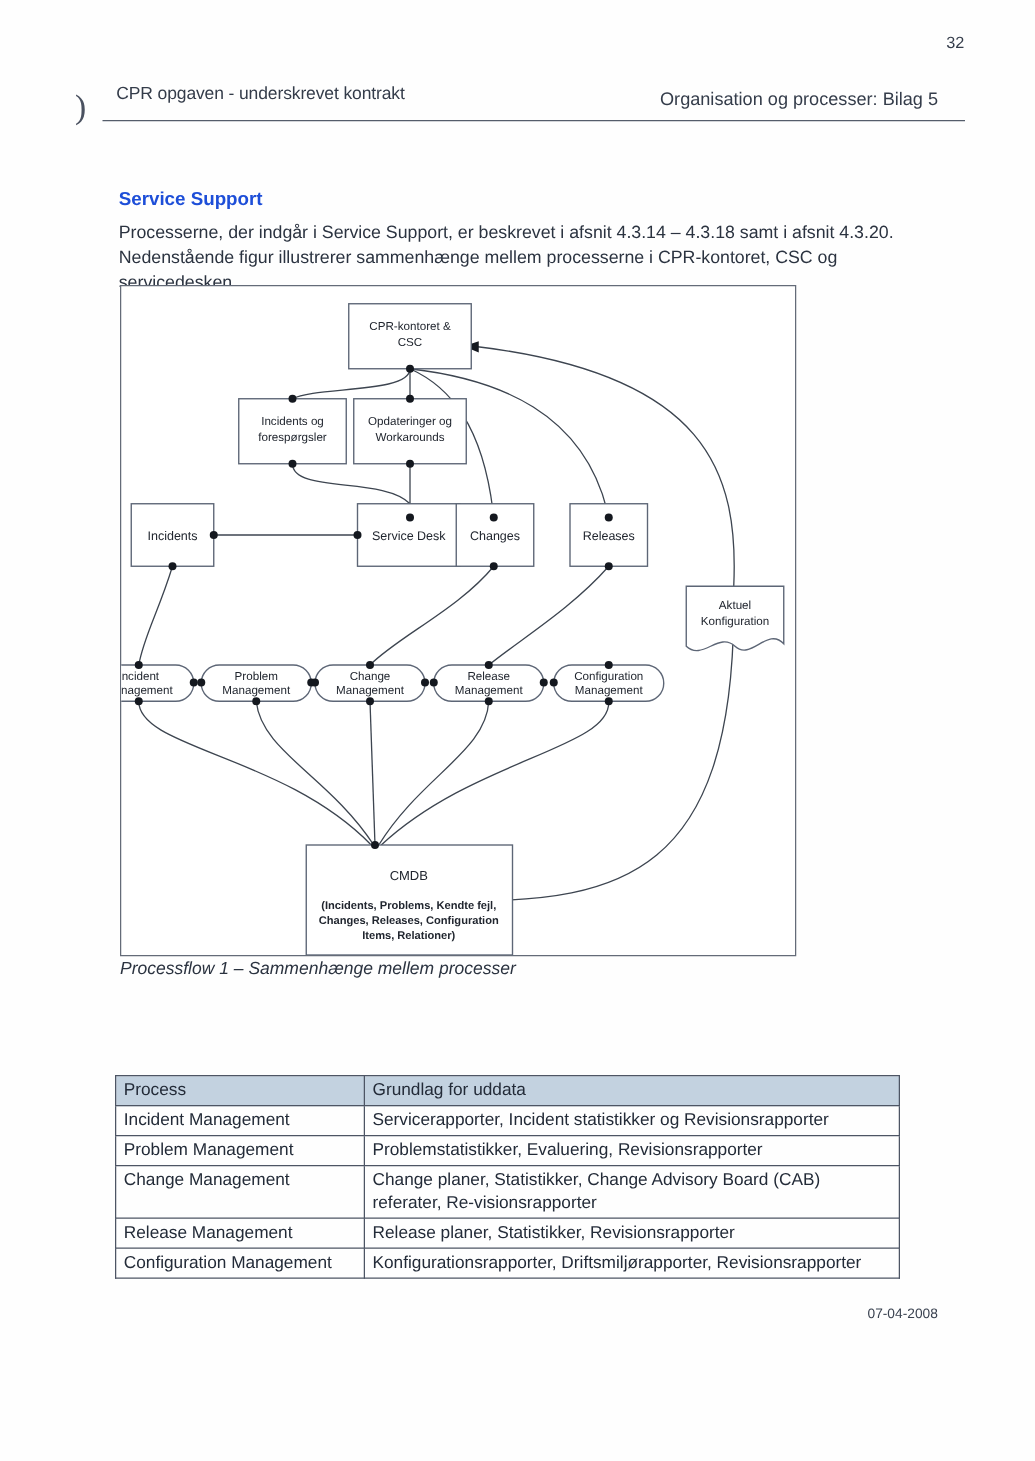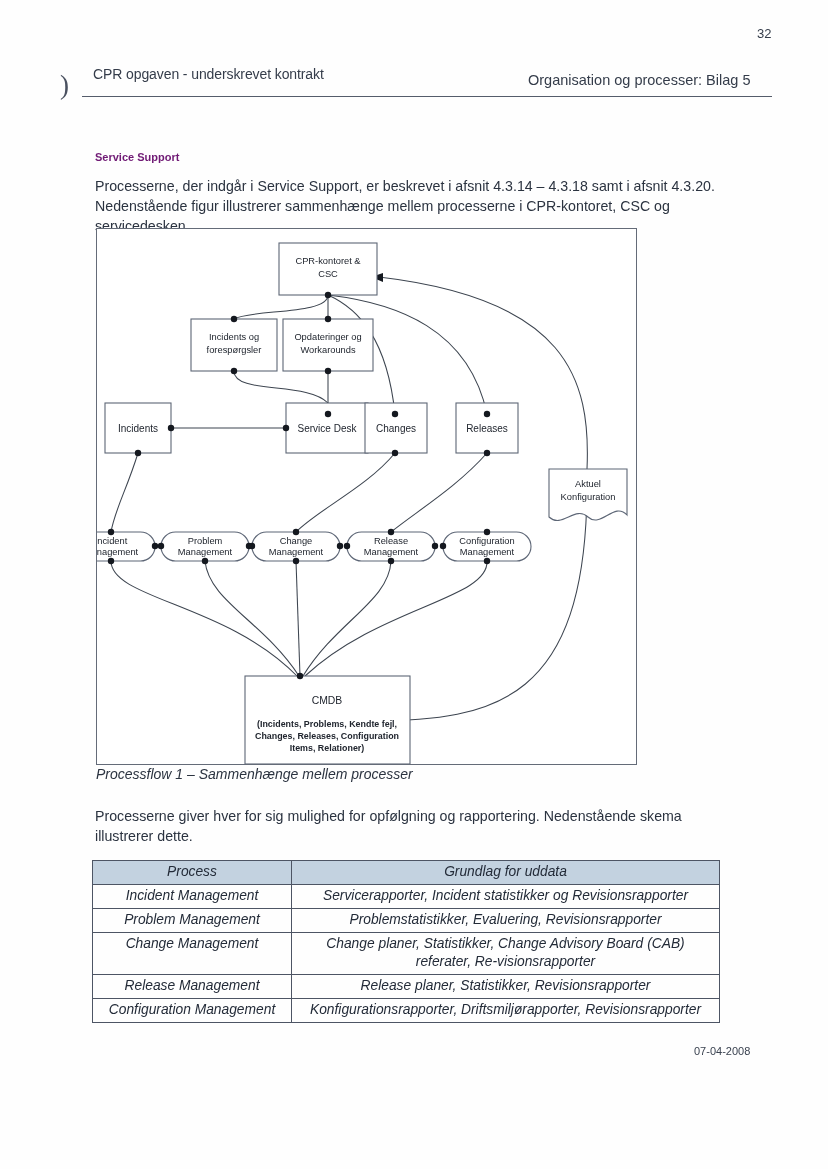--- a/index.html
+++ b/index.html
@@ -69,23 +69,23 @@
     top: 26px;
     font-size: 13px;
     color: #343c4a;
   }
 
   
   .sec-title {
     position: absolute;
     left: 95px;
     top: 151px;
-    font-size: 11px;
+    font-size: 15px;
     font-weight: bold;
-    color: #701a75;
+    color: #1d4ed8;
     text-align: right;
   }
   .intro {
     position: absolute;
     left: 95px;
     top: 176px;
     width: 640px;
     font-size: 14.2px;
     line-height: 20px;
     color: #2b3340;
@@ -165,25 +165,24 @@
     left: 92px;
     top: 860px;
     width: 628px;
     border-collapse: collapse;
     font-size: 13.8px;
     color: #232b38;
   }
   .tbl td, .tbl th {
     border: 1.1px solid #4d5564;
     padding: 2px 6px 3px 6px;
-    text-align: center;
+    text-align: left;
     font-weight: normal;
     vertical-align: top;
     line-height: 18px;
-    font-style: italic;
   }
   .tbl thead th {
     background: #c3d2e0;
   }
   .tbl .col-a { width: 186px; }
 </style>
 </head>
 <body>
 
 <div class="page">
@@ -317,21 +316,20 @@
       <circle class="dot" cx="243" cy="317" r="3.2"></circle>
       <circle class="dot" cx="250" cy="317" r="3.2"></circle>
       <circle class="dot" cx="338" cy="317" r="3.2"></circle>
       <circle class="dot" cx="346" cy="317" r="3.2"></circle>
       <circle class="dot" cx="203" cy="447" r="3.2"></circle>
     </svg>
   </div>
 
   <div class="fig-caption">Processflow 1 – Sammenhænge mellem processer</div>
 
-  <div class="post-para">Processerne giver hver for sig mulighed for opfølgning og rapportering. Nedenstående skema illustrerer dette.</div>
 
   <table class="tbl">
     <thead>
       <tr>
         <th class="col-a">Process</th>
         <th>Grundlag for uddata</th>
       </tr>
     </thead>
     <tbody>
       <tr>

